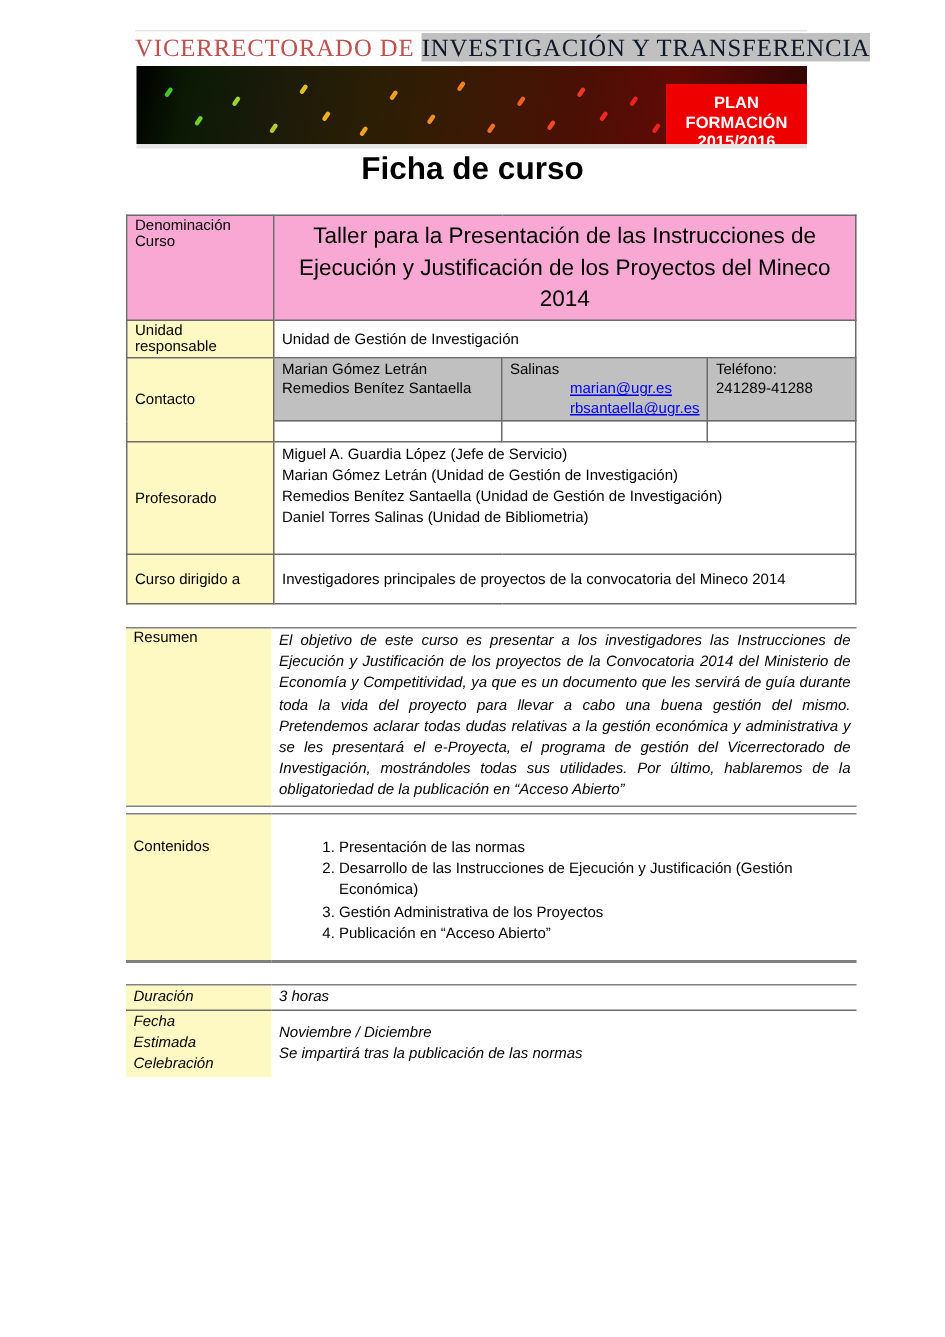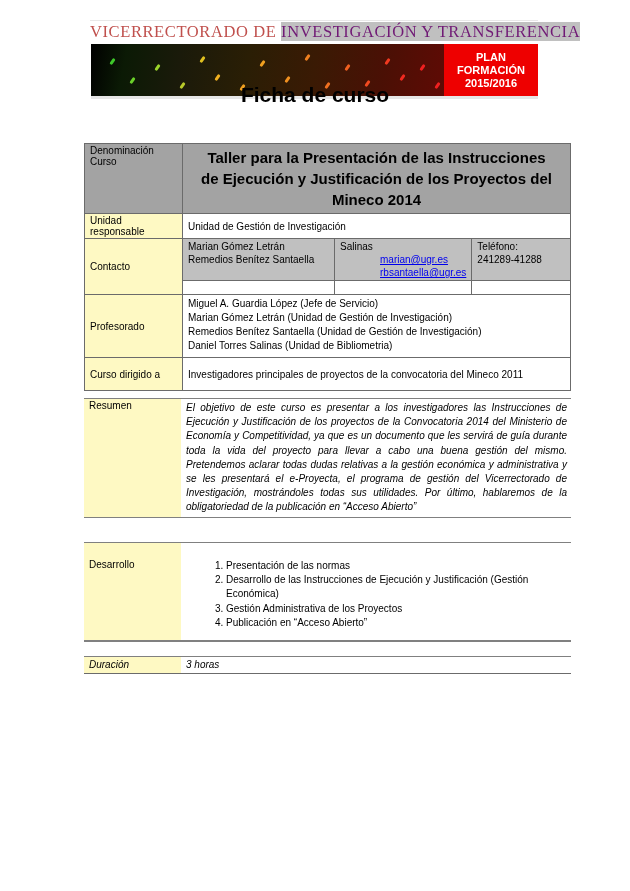--- a/index.html
+++ b/index.html
@@ -2,40 +2,40 @@
 <html><head>
   <meta charset="utf-8">
   <style>
     html, body { margin: 0; padding: 0; background: #ffffff; }
     body { width: 630px; height: 891px; position: relative; overflow: hidden;
       font-family: "Liberation Sans", sans-serif; color: #000; }
     .hdr-title { position: absolute; left: 90px; top: 20px; width: 448px; height: 22px;
       font-family: "Liberation Serif", serif; font-size: 16.5px; letter-spacing: 0.6px;
       white-space: nowrap; line-height: 22px; border-top: 1px solid #e8e8e8; }
     .hdr-title .red { color: #c0504d; }
-    .hdr-title .grey { color: #701a75; }
+    .hdr-title .grey { color: #0f172a; }
     .banner { position: absolute; left: 91px; top: 44px; width: 447px; height: 52px;
       background: linear-gradient(100deg, #000 0%, #0b1a05 8%, #1a1a0a 20%, #2a1e05 35%, #3a1a04 50%, #4a1005 65%, #600a05 80%, #300505 100%);
       overflow: hidden; border-bottom: 3px solid #e6e6e6; }
     .banner .dot { position: absolute; width: 3px; height: 7px; border-radius: 2px; transform: rotate(35deg); }
-    .banner .plan { position: absolute; right: 0; top: 0; width: 94px; height: 52px; background: #ee0000;
+    .banner .plan { position: absolute; right: 0; top: 12px; width: 94px; height: 52px; background: #ee0000;
       color: #fff; font-weight: bold; font-size: 11px; line-height: 13px; text-align: center;
       display: flex; flex-direction: column; justify-content: center; }
-    .page-title { position: absolute; left: 0; width: 630px; top: 83px; text-align: center;
+    .page-title { position: absolute; left: 0; width: 630px; top: 101px; text-align: center;
       font-size: 21px; font-weight: bold; }
     table { position: absolute; left: 84px; width: 487px; border-collapse: collapse; font-size: 10px; }
     td { vertical-align: top; padding: 1px 5px; }
     .lbl { background: #fef9c3; width: 87px; }
     .sec1 { top: 143px; border: 1px solid #6b6b6b; }
     .sec1 td { border: 1px solid #6b6b6b; }
-    .yellow { background: #a3a3a3; }
-    .course-title { font-size: 15px; font-weight: bold; text-align: center; line-height: 21px; padding: 3px 16px; }
+    .yellow { background: #f9a8d4; }
+    .course-title { font-size: 15px; font-weight: normal; text-align: center; line-height: 21px; padding: 3px 16px; }
     .grey { background: #c0c0c0; }
     a { color: #0000ee; text-decoration: underline; margin-left: 40px; }
-    .sec2 { top: 398px; border-top: 1px solid #808080; border-bottom: 1px solid #808080; padding-left: 34px; }
+    .sec2 { top: 418px; border-top: 1px solid #808080; border-bottom: 1px solid #808080; padding-left: 34px; }
     .sec2 td.body { text-align: justify; line-height: 14.2px; padding: 2px 4px 2px 5px; font-style: italic; }
     .sec3 { top: 542px; border-top: 1px solid #808080; border-bottom: 2px solid #808080; }
     .sec3 ol { margin: 0; padding-left: 40px; line-height: 14.2px; }
     .sec4 { top: 656px; border-top: 1px solid #808080; font-style: italic; }
     .sec4 td { line-height: 14px; }
   </style>
 </head>
 <body>
 
 <div class="hdr-title">
@@ -96,59 +96,66 @@
       <div>241289-41288</div>
     </td>
   </tr>
   <tr style="height:14px;">
     <td></td>
         <td></td>
         <td></td>
   </tr>
   <tr>
     <td class="lbl" style="vertical-align:middle;">Profesorado</td>
-    <td colspan="3" style="line-height:14px;padding-top:2px;padding-bottom:4px;">
+    <td colspan="3" style="line-height:14px;padding-top:2px;padding-bottom:16px;">
       <div>Miguel A. Guardia López (Jefe de Servicio)</div>
       <div>Marian Gómez Letrán (Unidad de Gestión de Investigación)</div>
       <div>Remedios Benítez Santaella (Unidad de Gestión de Investigación)</div>
       <div>Daniel Torres Salinas (Unidad de Bibliometria)</div>
     </td>
   </tr>
   <tr style="height:33px;">
     <td class="lbl" style="vertical-align:middle;">Curso dirigido a</td>
-    <td colspan="3" style="vertical-align:middle;">Investigadores principales de proyectos de la convocatoria del Mineco 2011</td>
+    <td colspan="3" style="vertical-align:middle;">Investigadores principales de proyectos de la convocatoria del Mineco 2014</td>
   </tr>
 </tbody>
   </table>
 
 <table class="sec2">
   <tbody>
       <tr>
     <td class="lbl">Resumen</td>
     <td class="body">El objetivo de este curso es presentar a los investigadores las Instrucciones de Ejecución y Justificación de los proyectos de la Convocatoria 2014 del Ministerio de Economía y Competitividad, ya que es un documento que les servirá de guía durante toda la vida del proyecto para llevar a cabo una buena gestión del mismo. Pretendemos aclarar todas dudas relativas a la gestión económica y administrativa y se les presentará el e-Proyecta, el programa de gestión del Vicerrectorado de Investigación, mostrándoles todas sus utilidades. Por último, hablaremos de la obligatoriedad de la publicación en “Acceso Abierto”</td>
   </tr>
 </tbody>
   </table>
 
 <table class="sec3">
   <tbody>
       <tr style="height:98px;">
-    <td class="lbl" style="padding-top:16px;">Desarrollo</td>
+    <td class="lbl" style="padding-top:16px;">Contenidos</td>
     <td style="padding-top:16px;">
       <ol>
         <li>Presentación de las normas</li>
         <li>Desarrollo de las Instrucciones de Ejecución y Justificación (Gestión Económica)</li>
         <li>Gestión Administrativa de los Proyectos</li>
         <li>Publicación en “Acceso Abierto”</li>
       </ol>
     </td>
   </tr>
 </tbody>
   </table>
 
 <table class="sec4">
   <tbody>
       <tr style="border-bottom:1px solid #6b6b6b;">
     <td class="lbl">Duración</td>
     <td>3 horas</td>
   </tr>
+  <tr>
+    <td class="lbl" style="width:60px;padding-right:32px;">Fecha Estimada Celebración</td>
+    <td style="vertical-align:middle;">
+      <div>Noviembre / Diciembre</div>
+      <div>Se impartirá tras la publicación de las normas</div>
+    </td>
+  </tr>
 </tbody>
   </table>
 
 </body></html>

